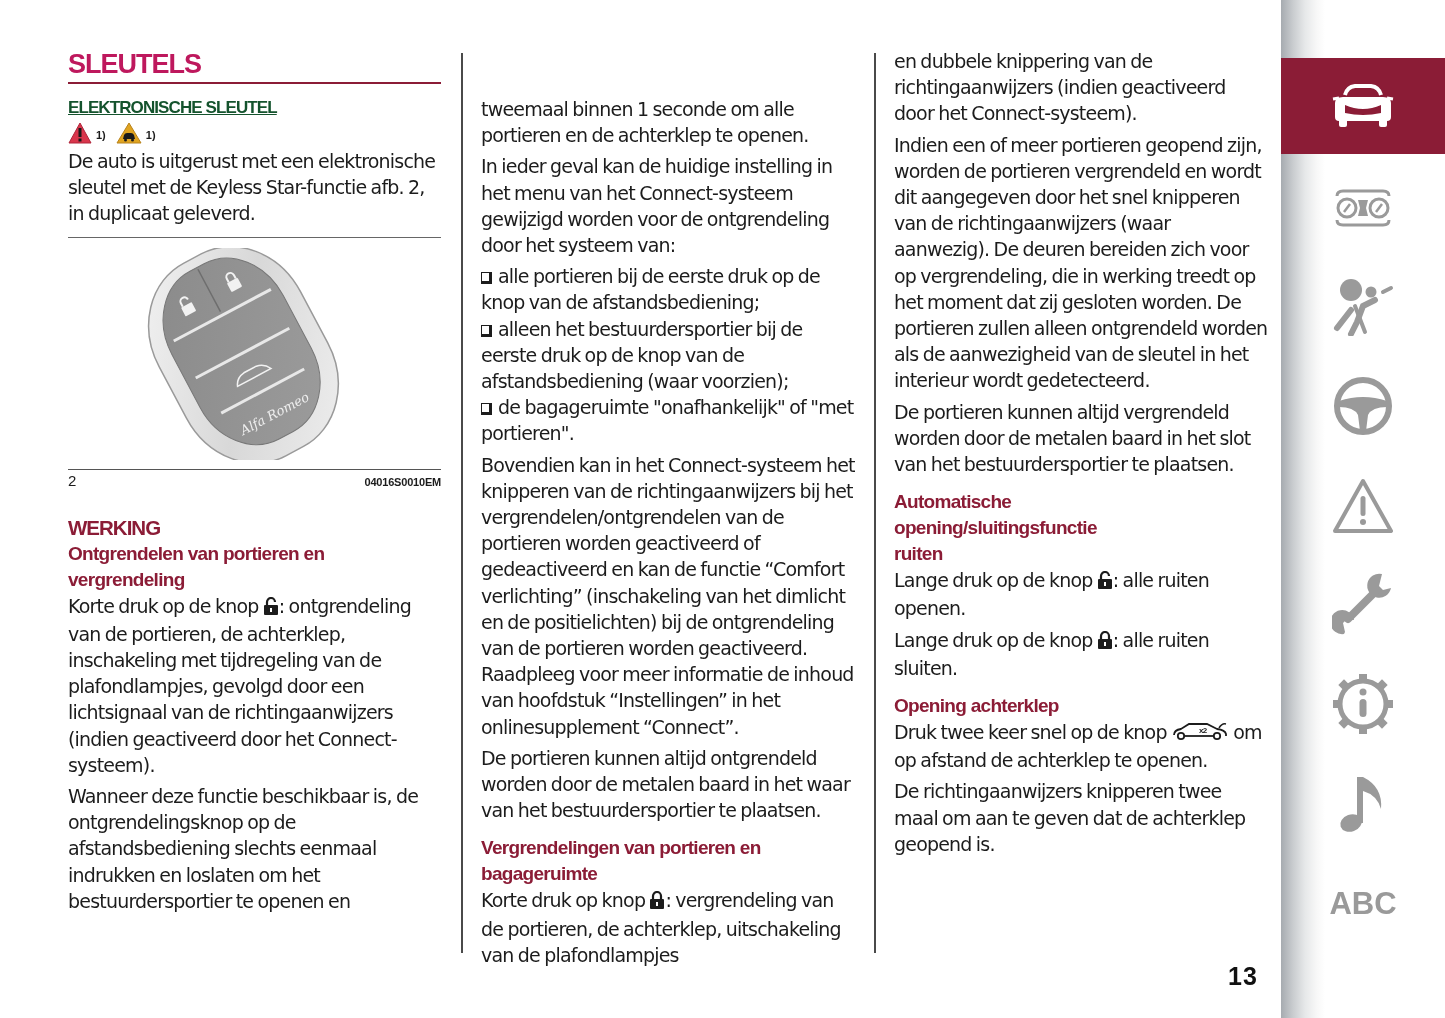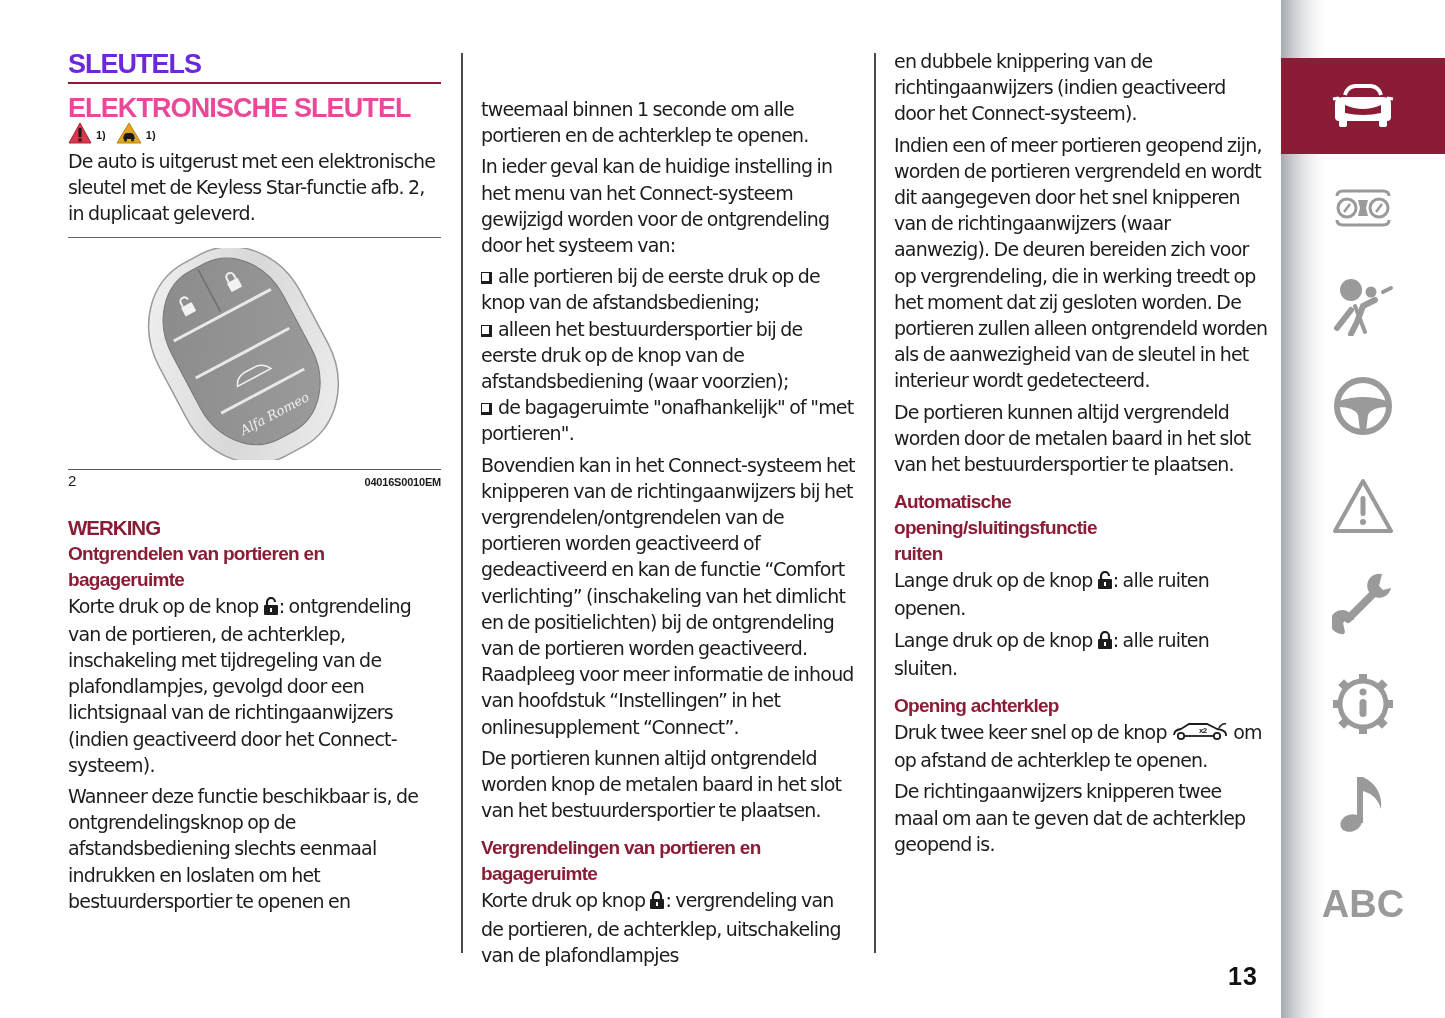--- a/index.html
+++ b/index.html
@@ -11,22 +11,22 @@
   .col2 { left: 481px; width: 375px; margin-top: 48px; }
   .col3 { left: 894px; width: 375px; }
 
   .divider { position: absolute; width: 1.5px; background: #4a4a4a; top: 53px; height: 900px; }
   .div1 { left: 461px; }
   .div2 { left: 874px; }
 
   .p { font-family: "DejaVu Sans", sans-serif; font-size: 19px; line-height: 26.2px; letter-spacing: -0.8px; word-spacing: -1px; color: #1c1c1c; margin-bottom: 5px; }
   .p.tight { margin-bottom: 0; }
 
-  .h1 { font-family: "Liberation Sans", sans-serif; font-weight: bold; font-size: 27px; color: #6d28d9; letter-spacing: -1px; line-height: 32px; padding-bottom: 2px; border-bottom: 2px solid #8b1c36; margin-bottom: 12px; }
-  .h2 { font-family: "Liberation Sans", sans-serif; font-weight: bold; font-size: 27px; color: #ec4899; letter-spacing: -0.9px; line-height: 24px; margin-bottom: 2px; }
+  .h1 { font-family: "Liberation Sans", sans-serif; font-weight: bold; font-size: 27px; color: #be185d; letter-spacing: -1px; line-height: 32px; padding-bottom: 2px; border-bottom: 2px solid #8b1c36; margin-bottom: 12px; }
+  .h2 { font-family: "Liberation Sans", sans-serif; font-weight: bold; font-size: 17px; color: #14532d; letter-spacing: -0.9px; line-height: 24px; margin-bottom: 2px; text-decoration: underline; }
   .h3 { font-family: "Liberation Sans", sans-serif; font-weight: bold; font-size: 19px; color: #8b1c36; letter-spacing: -0.7px; line-height: 26px; }
 
   .warn-row { display: flex; align-items: center; gap: 4px; height: 26px; margin-bottom: 0; }
   .warn-row .ref { font-family: "Liberation Sans", sans-serif; font-weight: bold; font-size: 11px; margin-right: 6px; color: #1c1c1c; }
 
   .figure { position: relative; margin-top: 10px; border-top: 1.5px solid #666; border-bottom: 1.5px solid #555; height: 233px; }
   .figure svg { position: absolute; left: 60px; top: 10px; }
   .fig-caption { display: flex; justify-content: space-between; margin-top: 2px; font-family: "Liberation Sans", sans-serif; }
   .fig-num { font-size: 15px; }
   .fig-code { font-size: 11px; font-weight: bold; letter-spacing: -0.2px; padding-top: 4px; }
@@ -34,21 +34,21 @@
   .inline-icon { display: inline-block; vertical-align: -2px; }
 
   .bullet { display: inline-block; width: 11px; height: 12px; border: 1.6px solid #1c1c1c; border-right-width: 3px; border-bottom-width: 3px; margin-right: 6px; vertical-align: -1px; }
 
   .page-num { position: absolute; left: 1228px; top: 962px; font-family: "Liberation Sans", sans-serif; font-weight: bold; font-size: 25px; color: #111; letter-spacing: 1px; }
 
   .sidebar { position: absolute; left: 1281px; top: 0; width: 164px; height: 1018px; background: linear-gradient(to right, #a6abb0 0px, #c9cccf 12px, #e6e8e9 24px, #f8f8f8 36px, #ffffff 44px); }
   .sb-item { position: absolute; left: 0; width: 164px; height: 96px; display: flex; align-items: center; justify-content: center; padding-left: 0; }
   .sb-item.active { background: #8b1c36; }
   .sb-item svg { display: block; }
-  .sb-abc { font-family: "Liberation Sans", sans-serif; font-weight: bold; font-size: 38px; color: #9a9a9a; letter-spacing: 0px; }
+  .sb-abc { font-family: "Liberation Sans", sans-serif; font-weight: bold; font-size: 31px; color: #9a9a9a; letter-spacing: 0px; }
 </style>
 </head>
 <body>
 
 <div class="divider div1"></div>
 <div class="divider div2"></div>
 
 <div class="col col1">
   <div class="h1">SLEUTELS</div>
   <div class="h2">ELEKTRONISCHE SLEUTEL</div>
@@ -104,42 +104,42 @@
       </g>
     </svg>
   </div>
   <div class="fig-caption">
     <span class="fig-num">2</span>
     <span class="fig-code">04016S0010EM</span>
   </div>
 
   <div style="height:26px"></div>
   <div class="h3" style="font-size:20.5px; letter-spacing:-1px;">WERKING</div>
-  <div class="h3">Ontgrendelen van portieren en bagageruimte</div>
+  <div class="h3">Ontgrendelen van portieren en vergrendeling</div>
   <div class="p">
     <span>Korte druk op de knop</span>
     <span class="inline-icon">
       <svg width="16" height="18" viewBox="0 0 16 18">
           <path d="M4 8 V5 a4 4 0 0 1 8 0" stroke="#1c1c1c" stroke-width="2.2" fill="none"></path>
           <rect x="1" y="8" width="14" height="10" rx="1" fill="#1c1c1c"></rect>
           <rect x="7" y="11" width="2" height="4" fill="#fff"></rect>
         </svg>
     </span><span>: ontgrendeling van de portieren, de achterklep, inschakeling met tijdregeling van de plafondlampjes, gevolgd door een lichtsignaal van de richtingaanwijzers (indien geactiveerd door het Connect-systeem).</span>
   </div>
   <div class="p">Wanneer deze functie beschikbaar is, de ontgrendelingsknop op de afstandsbediening slechts eenmaal indrukken en loslaten om het bestuurdersportier te openen en</div>
 </div>
 
 <div class="col col2">
   <div class="p">tweemaal binnen 1 seconde om alle portieren en de achterklep te openen.</div>
   <div class="p">In ieder geval kan de huidige instelling in het menu van het Connect-systeem gewijzigd worden voor de ontgrendeling door het systeem van:</div>
   <div class="p tight"><span class="bullet"></span><span>alle portieren bij de eerste druk op de knop van de afstandsbediening;</span></div>
   <div class="p tight"><span class="bullet"></span><span>alleen het bestuurdersportier bij de eerste druk op de knop van de afstandsbediening (waar voorzien);</span></div>
   <div class="p"><span class="bullet"></span><span>de bagageruimte "onafhankelijk" of "met portieren".</span></div>
   <div class="p">Bovendien kan in het Connect-systeem het knipperen van de richtingaanwijzers bij het vergrendelen/ontgrendelen van de portieren worden geactiveerd of gedeactiveerd en kan de functie “Comfort verlichting” (inschakeling van het dimlicht en de positielichten) bij de ontgrendeling van de portieren worden geactiveerd. Raadpleeg voor meer informatie de inhoud van hoofdstuk “Instellingen” in het onlinesupplement “Connect”.</div>
-  <div class="p" style="margin-bottom:12px">De portieren kunnen altijd ontgrendeld worden knop de metalen baard in het slot van het bestuurdersportier te plaatsen.</div>
+  <div class="p" style="margin-bottom:12px">De portieren kunnen altijd ontgrendeld worden door de metalen baard in het waar van het bestuurdersportier te plaatsen.</div>
   <div class="h3">Vergrendelingen van portieren en bagageruimte</div>
   <div class="p">
     <span>Korte druk op knop</span>
     <span class="inline-icon">
       <svg width="16" height="18" viewBox="0 0 16 18">
           <path d="M4 8 V5 a4 4 0 0 1 8 0 V8" stroke="#1c1c1c" stroke-width="2.2" fill="none"></path>
           <rect x="1" y="8" width="14" height="10" rx="1" fill="#1c1c1c"></rect>
           <rect x="7" y="11" width="2" height="4" fill="#fff"></rect>
         </svg>
     </span><span>: vergrendeling van de portieren, de achterklep, uitschakeling van de plafondlampjes</span>

